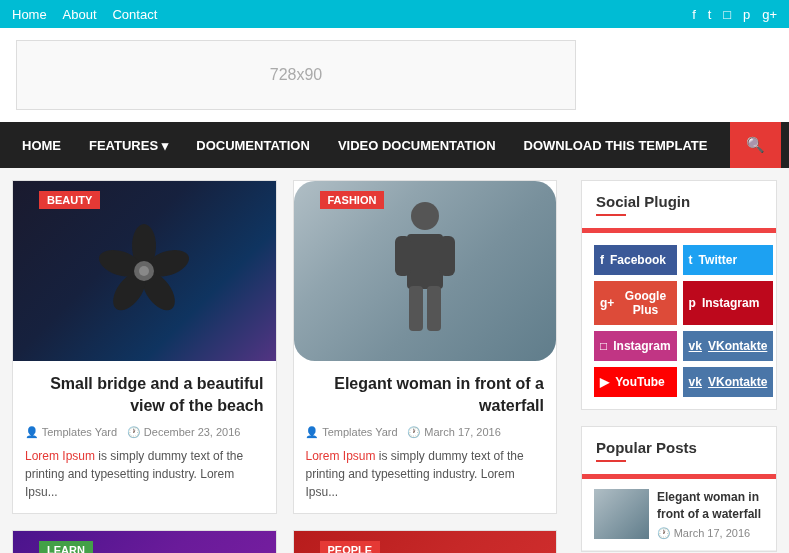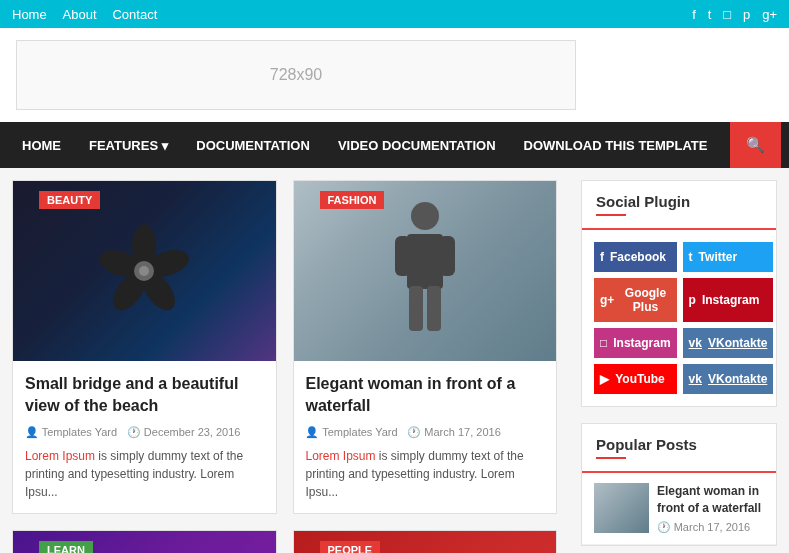--- a/index.html
+++ b/index.html
@@ -119,20 +119,21 @@
       height: 100%;
       display: flex;
       align-items: center;
       justify-content: center;
     }
     .post-img-1 {
       background: linear-gradient(135deg, #1a1a2e 0%, #16213e 40%, #0f3460 70%, #533483 100%);
     }
     .post-img-2 {
       background: linear-gradient(135deg, #b0bec5 0%, #90a4ae 30%, #78909c 60%, #607d8b 100%);
+      border-radius: 21px;
     }
     .post-img-3 {
       background: linear-gradient(135deg, #4a148c 0%, #6a1b9a 50%, #7b1fa2 100%);
     }
     .post-img-4 {
       background: linear-gradient(135deg, #b71c1c 0%, #c62828 50%, #d32f2f 100%);
     }
 
     .category-badge {
       position: absolute;
@@ -153,20 +154,21 @@
 
     .post-body {
       padding: 12px;
     }
     .post-title {
       font-size: 16px;
       font-weight: bold;
       color: #222;
       line-height: 1.4;
       margin-bottom: 8px;
+      text-align: right;
     }
     .post-meta {
       font-size: 11px;
       color: #888;
       margin-bottom: 8px;
       display: flex;
       gap: 10px;
       align-items: center;
     }
     .post-meta span { display: flex; align-items: center; gap: 3px; }
@@ -186,21 +188,21 @@
     .sidebar-widget {
       background: white;
       border: 1px solid #e0e0e0;
       margin-bottom: 16px;
     }
     .widget-title {
       font-size: 15px;
       font-weight: bold;
       color: #333;
       padding: 12px 14px;
-      border-bottom: 2px solid #ef4444;
+      border-bottom: 5px solid #ef4444;
     }
     .widget-title::after {
       content: '';
       display: block;
       width: 30px;
       height: 2px;
       background: #e53935;
       margin-top: 4px;
     }
 

